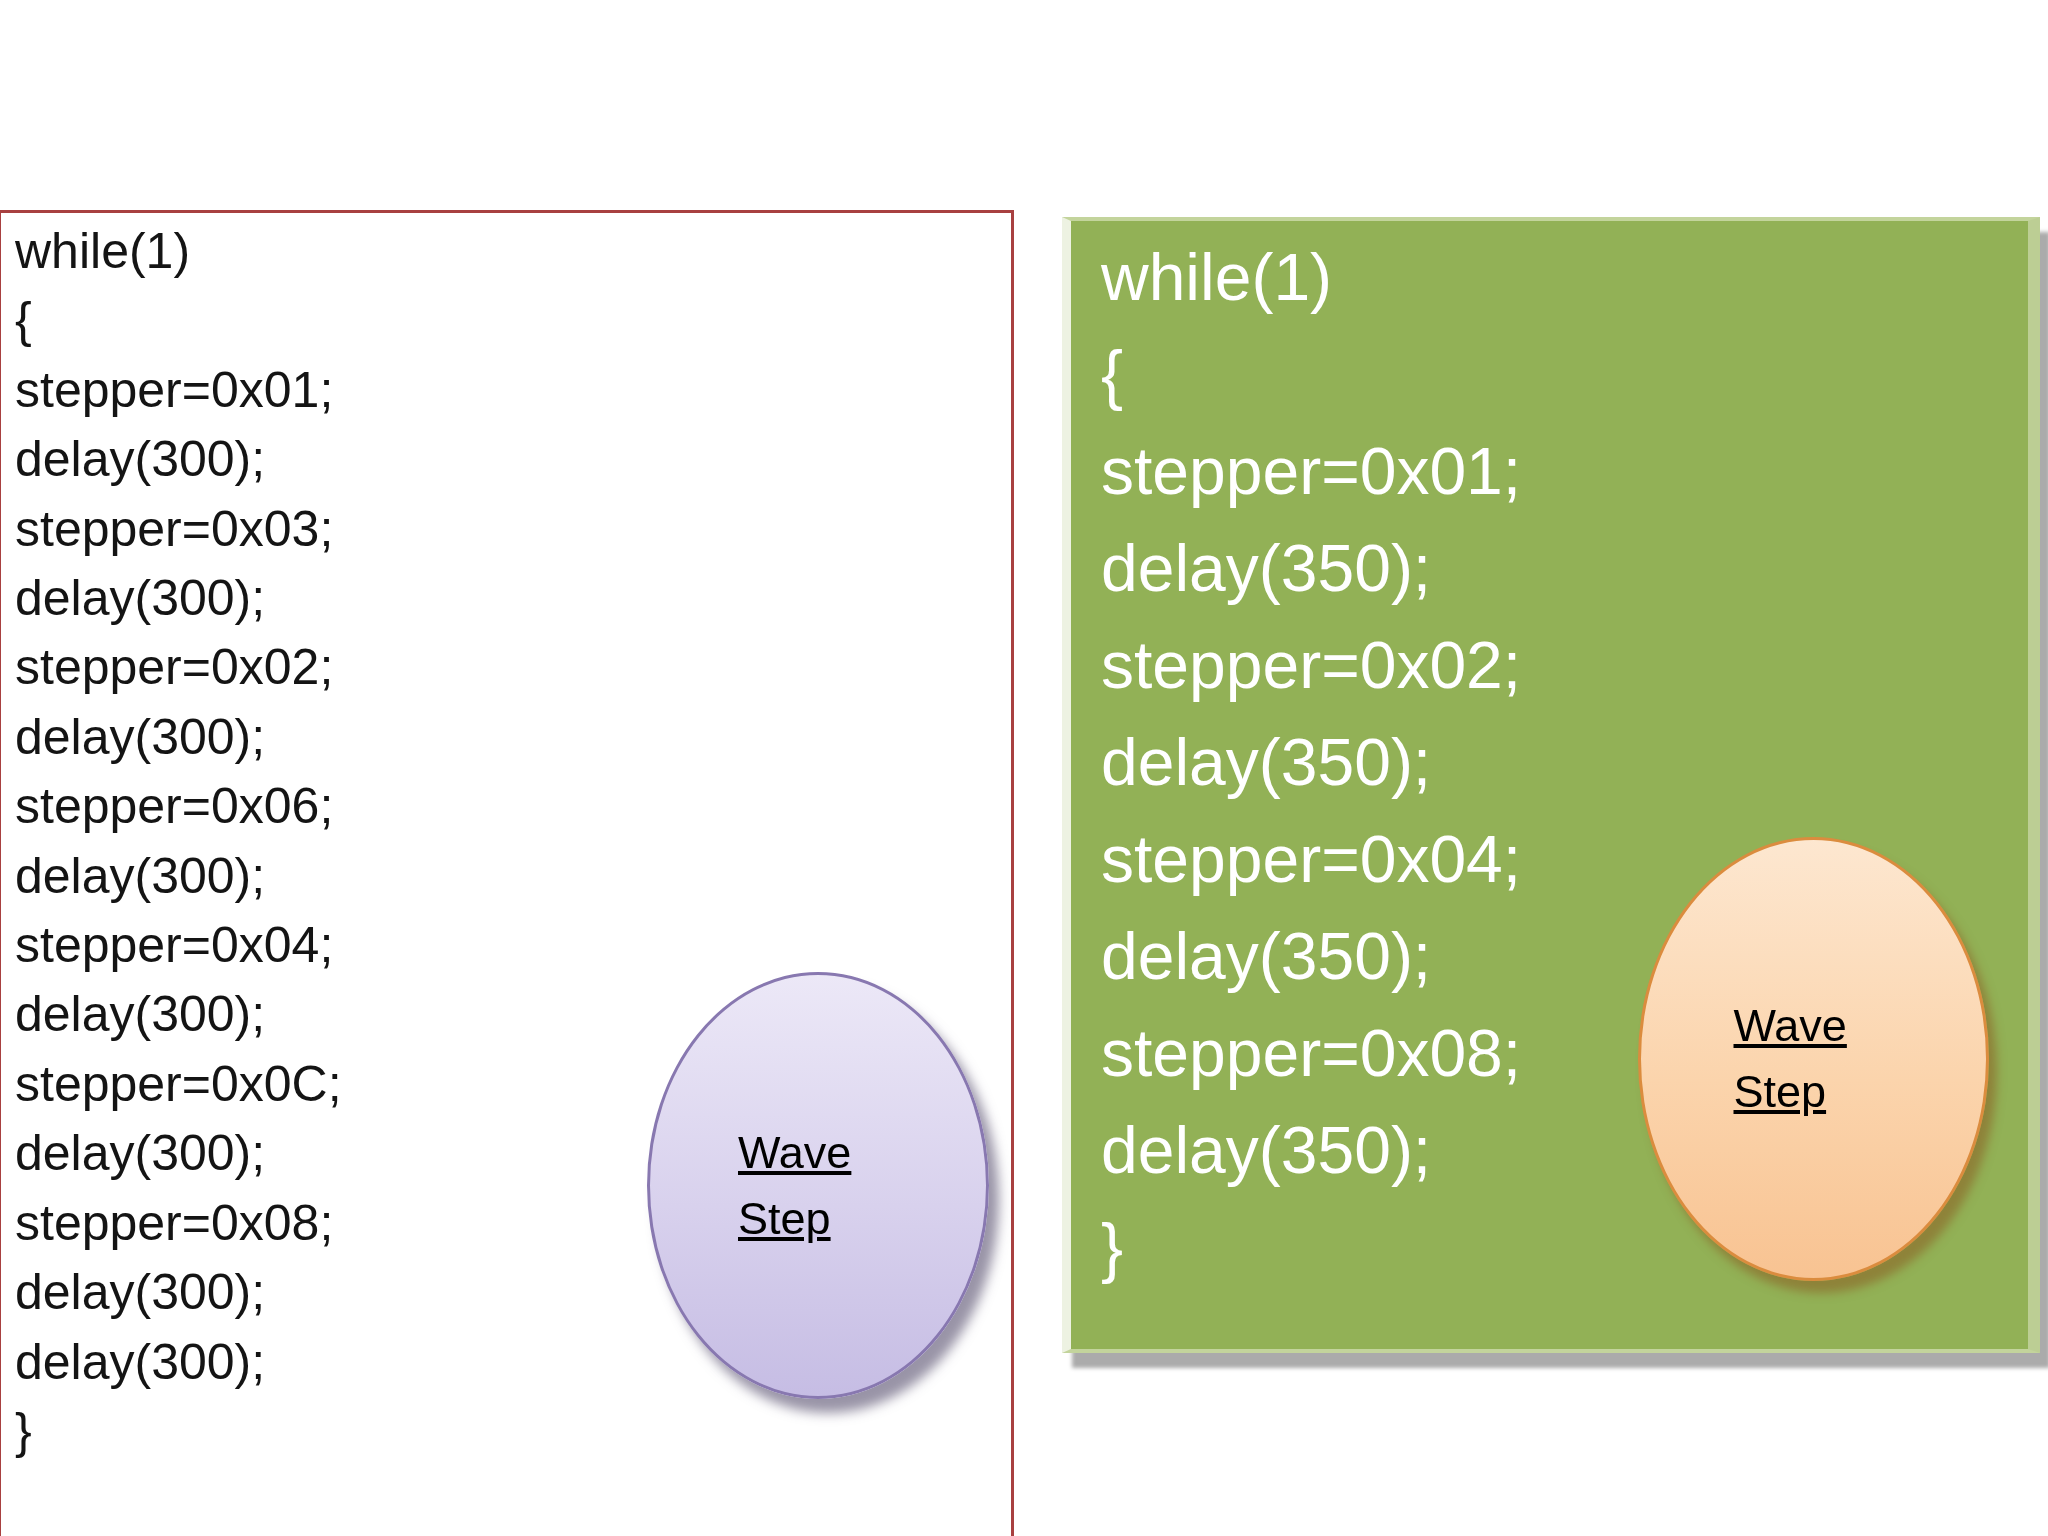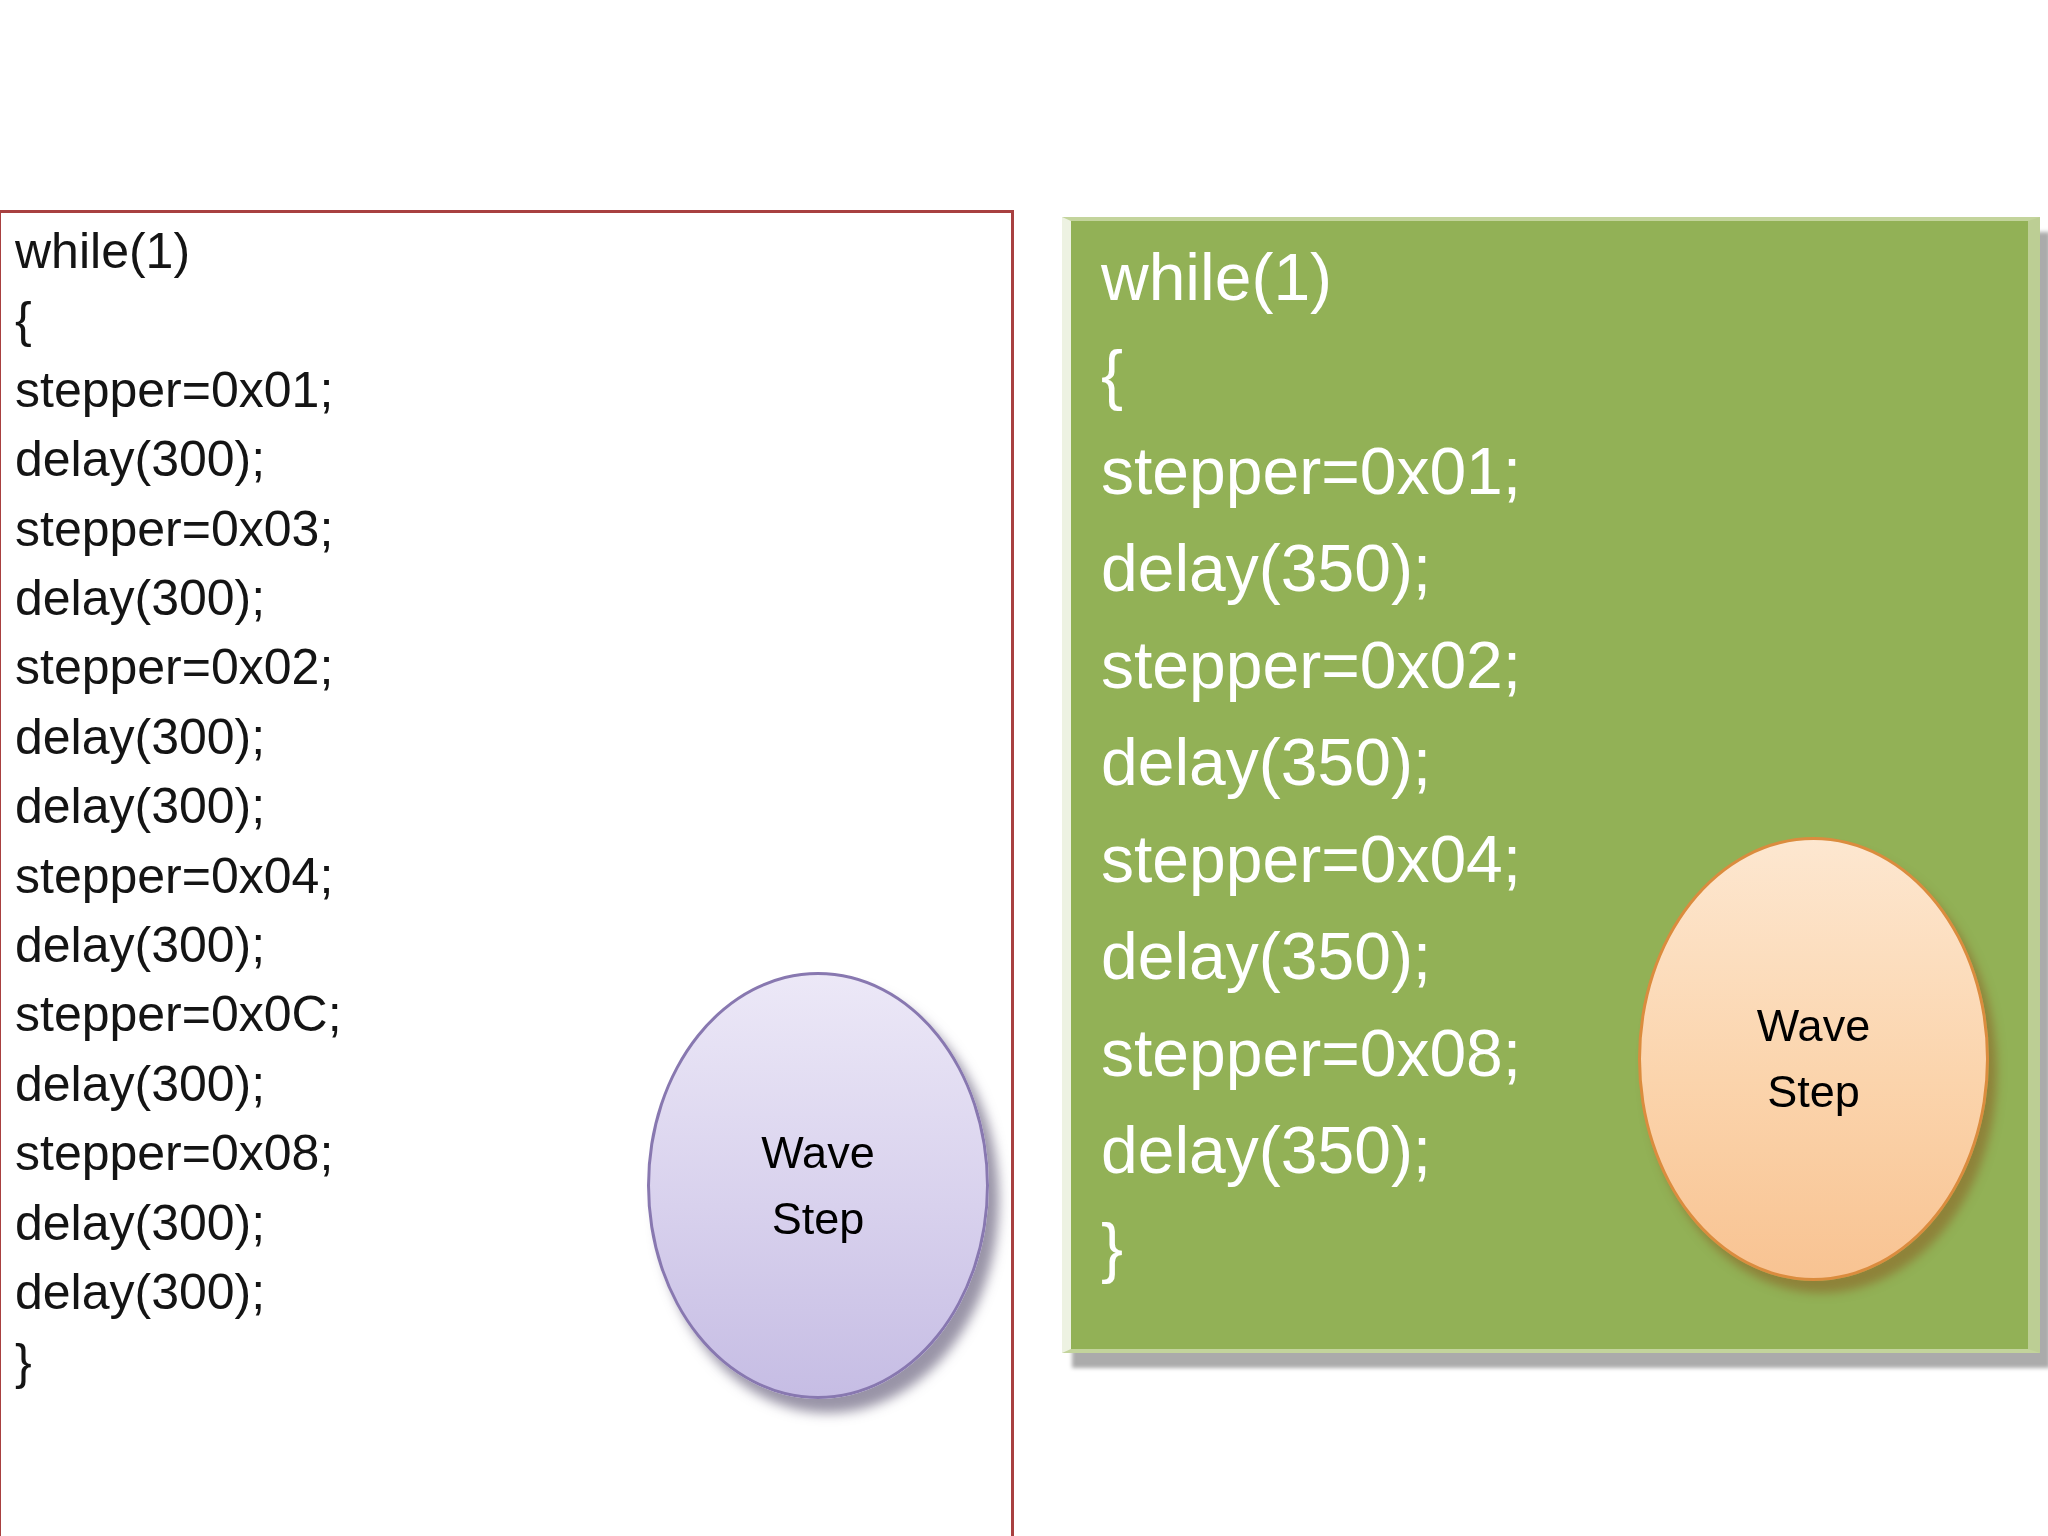--- a/index.html
+++ b/index.html
@@ -72,21 +72,22 @@
 
   .code-line { white-space: pre; }
 
   
   .ellipse {
     position: absolute;
     border-radius: 50%;
     display: flex;
     align-items: center;
     justify-content: center;
-    text-align: center;
+    text-align: left;
+    text-decoration: underline;
   }
   .half-ellipse {
     left: 647px;
     top: 972px;
     width: 336px;
     height: 421px;
     background: linear-gradient(180deg, #ece8f7 0%, #d8d1ed 55%, #c6bde4 100%);
     border: 3px solid #8878b0;
     box-shadow: 10px 14px 12px rgba(70, 60, 95, 0.55);
   }
@@ -116,20 +117,21 @@
   <div class="panel-left">
     <div class="code-left">
         <div class="code-line">while(1)</div>
         <div class="code-line">{</div>
         <div class="code-line">stepper=0x01;</div>
         <div class="code-line">delay(300);</div>
         <div class="code-line">stepper=0x03;</div>
         <div class="code-line">delay(300);</div>
         <div class="code-line">stepper=0x02;</div>
         <div class="code-line">delay(300);</div>
+        <div class="code-line">stepper=0x06;</div>
         <div class="code-line">delay(300);</div>
         <div class="code-line">stepper=0x04;</div>
         <div class="code-line">delay(300);</div>
         <div class="code-line">stepper=0x0C;</div>
         <div class="code-line">delay(300);</div>
         <div class="code-line">stepper=0x08;</div>
         <div class="code-line">delay(300);</div>
         <div class="code-line">delay(300);</div>
         <div class="code-line">}</div>
       </div>

